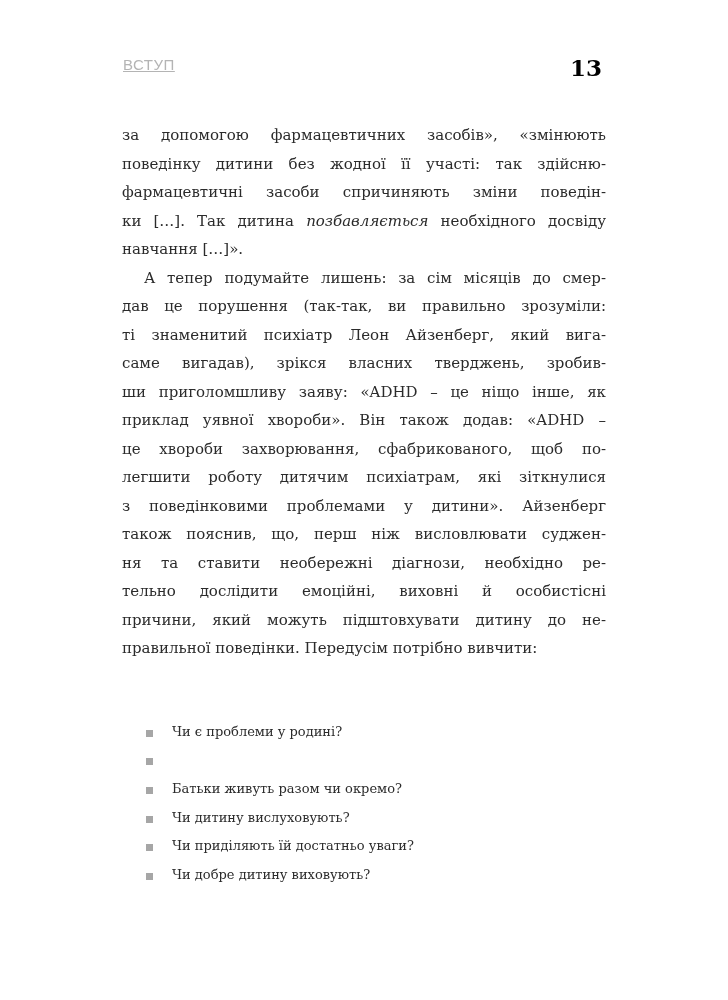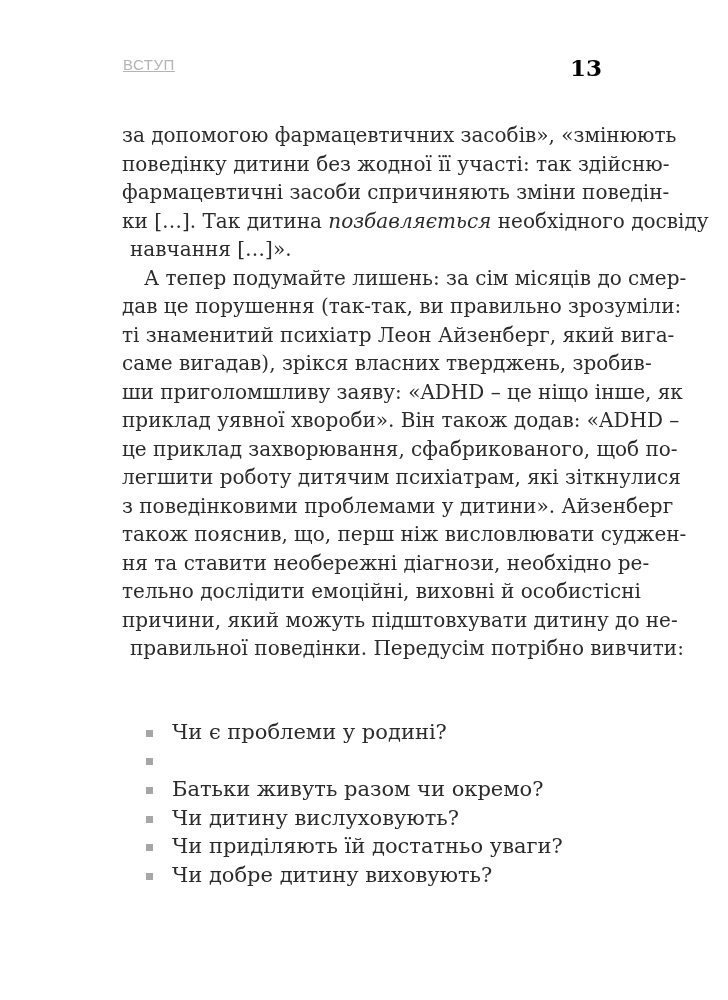--- a/index.html
+++ b/index.html
@@ -37,47 +37,46 @@
     .body-text {
       position: absolute;
       left: 122px;
       top: 121px;
       width: 484px;
     }
     .line {
       display: block;
       height: 28.5px;
       line-height: 28.5px;
-      font-size: 20px;
+      font-size: 15px;
       white-space: nowrap;
       text-align: justify;
       text-align-last: justify;
     }
     .line.last {
       text-align-last: left;
-      margin-left: 8px;
     }
     .line.indent {
       padding-left: 22px;
     }
     .line em {
       font-style: italic;
     }
     .bullet-list {
       position: absolute;
       left: 146px;
       top: 718px;
       margin: 0;
       padding: 0;
       list-style: none;
     }
     .bullet-item {
       height: 28.6px;
       line-height: 28.6px;
-      font-size: 21px;
+      font-size: 13px;
       display: flex;
       align-items: center;
       white-space: nowrap;
     }
     .bullet {
       display: inline-block;
       width: 7px;
       height: 7px;
       background: #a6a6a6;
       margin-right: 19px;
@@ -98,21 +97,21 @@
   <span class="line">фармацевтичні засоби спричиняють зміни поведін-</span>
   <span class="line"><span>ки […]. Так дитина </span><em>позбавляється</em><span> необхідного досвіду</span></span>
   <span class="line last">навчання […]».</span>
 
   <span class="line indent">А тепер подумайте лишень: за сім місяців до смер-</span>
   <span class="line">дав це порушення (так-так, ви правильно зрозуміли:</span>
   <span class="line">ті знаменитий психіатр Леон Айзенберг, який вига-</span>
   <span class="line">саме вигадав), зрікся власних тверджень, зробив-</span>
   <span class="line">ши приголомшливу заяву: «ADHD – це ніщо інше, як</span>
   <span class="line">приклад уявної хвороби». Він також додав: «ADHD –</span>
-  <span class="line">це приклад захворювання, сфабрикованого, щоб по-</span>
+  <span class="line">це хвороби захворювання, сфабрикованого, щоб по-</span>
   <span class="line">легшити роботу дитячим психіатрам, які зіткнулися</span>
   <span class="line">з поведінковими проблемами у дитини». Айзенберг</span>
   <span class="line">також пояснив, що, перш ніж висловлювати суджен-</span>
   <span class="line">ня та ставити необережні діагнози, необхідно ре-</span>
   <span class="line">тельно дослідити емоційні, виховні й особистісні</span>
   <span class="line">причини, який можуть підштовхувати дитину до не-</span>
   <span class="line last">правильної поведінки. Передусім потрібно вивчити:</span>
 </div>
 
 <ul class="bullet-list">

